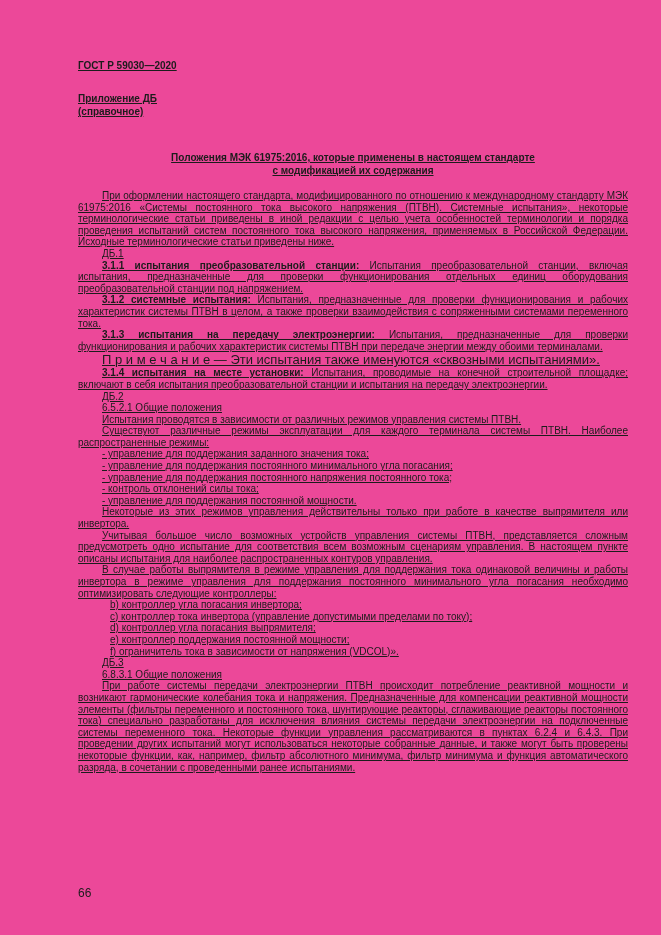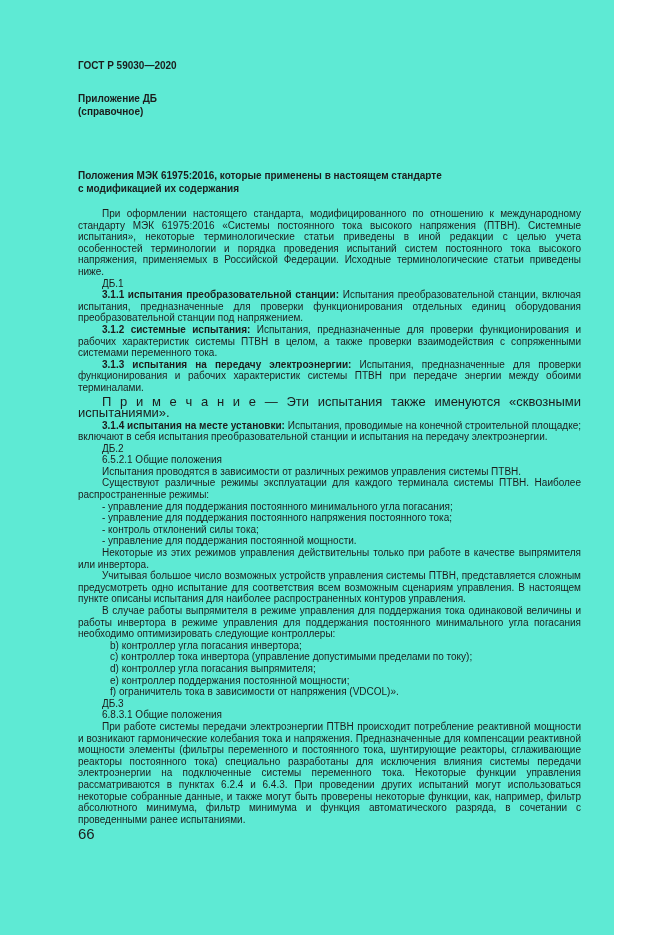--- a/index.html
+++ b/index.html
@@ -1,62 +1,64 @@
 <!DOCTYPE html>
 <html lang="ru"><head>
 <meta charset="utf-8">
 <style>
   html, body { margin: 0; padding: 0; background: #ffffff; }
   .page {
     position: relative;
-    width: 614px;
+    width: 661px;
     height: 935px;
-    background: #5eead4;
+    background: #ec4899;
     box-sizing: border-box;
     padding: 60px 33px 0 78px;
     font-family: "Liberation Sans", "DejaVu Sans", sans-serif;
     color: #1c1c1c;
     overflow: hidden;
+    text-decoration: underline;
   }
   .doc-header {
     font-weight: bold;
     font-size: 10px;
     line-height: 12px;
     margin-bottom: 20px;
   }
   .appendix-label, .appendix-type {
     text-align: left;
     font-weight: bold;
     font-size: 10px;
     line-height: 13px;
   }
   .doc-title {
+    text-align: center;
     font-weight: bold;
     font-size: 10px;
     line-height: 13px;
-    margin-top: 51px;
+    margin-top: 33px;
     margin-bottom: 13px;
   }
   .doc-body {
     font-size: 10px;
     line-height: 11.6px;
     text-align: justify;
     hyphens: auto;
     -webkit-hyphens: auto;
   }
   .doc-body p { margin: 0; }
   .doc-body p.p     { text-indent: 24px; }
   .doc-body p.alpha { text-indent: 32px; }
   .doc-body p.note  { text-indent: 24px; font-size: 13px; line-height: 11px; margin: 2px 0; }
   .doc-body .bold { font-weight: bold; }
   .page-number {
     position: absolute;
     left: 78px;
-    top: 825px;
-    font-size: 15px;
+    top: 886px;
+    font-size: 12px;
   }
 </style>
 </head>
 <body>
 
 <div class="page">
   <div class="doc-header">ГОСТ Р 59030—2020</div>
   <div class="appendix-label">Приложение ДБ</div>
   <div class="appendix-type">(справочное)</div>
   <div class="doc-title">
@@ -68,20 +70,21 @@
       <p class="p"><span>ДБ.1</span></p>
       <p class="p"><span class="bold">3.1.1 испытания преобразовательной станции: </span><span>Испытания преобразовательной станции, включая испытания, предназначенные для проверки функционирования отдельных единиц оборудования преобразовательной станции под напряжением.</span></p>
       <p class="p"><span class="bold">3.1.2 системные испытания: </span><span>Испытания, предназначенные для проверки функционирования и рабочих характеристик системы ПТВН в целом, а также проверки взаимодействия с сопряженными системами переменного тока.</span></p>
       <p class="p"><span class="bold">3.1.3 испытания на передачу электроэнергии: </span><span>Испытания, предназначенные для проверки функционирования и рабочих характеристик системы ПТВН при передаче энергии между обоими терминалами.</span></p>
       <p class="note"><span>П р и м е ч а н и е — Эти испытания также именуются «сквозными испытаниями».</span></p>
       <p class="p"><span class="bold">3.1.4 испытания на месте установки: </span><span>Испытания, проводимые на конечной строительной площадке; включают в себя испытания преобразовательной станции и испытания на передачу электроэнергии.</span></p>
       <p class="p"><span>ДБ.2</span></p>
       <p class="p"><span>6.5.2.1 Общие положения</span></p>
       <p class="p"><span>Испытания проводятся в зависимости от различных режимов управления системы ПТВН.</span></p>
       <p class="p"><span>Существуют различные режимы эксплуатации для каждого терминала системы ПТВН. Наиболее распространенные режимы:</span></p>
+      <p class="p"><span>- управление для поддержания заданного значения тока;</span></p>
       <p class="p"><span>- управление для поддержания постоянного минимального угла погасания;</span></p>
       <p class="p"><span>- управление для поддержания постоянного напряжения постоянного тока;</span></p>
       <p class="p"><span>- контроль отклонений силы тока;</span></p>
       <p class="p"><span>- управление для поддержания постоянной мощности.</span></p>
       <p class="p"><span>Некоторые из этих режимов управления действительны только при работе в качестве выпрямителя или инвертора.</span></p>
       <p class="p"><span>Учитывая большое число возможных устройств управления системы ПТВН, представляется сложным предусмотреть одно испытание для соответствия всем возможным сценариям управления. В настоящем пункте описаны испытания для наиболее распространенных контуров управления.</span></p>
       <p class="p"><span>В случае работы выпрямителя в режиме управления для поддержания тока одинаковой величины и работы инвертора в режиме управления для поддержания постоянного минимального угла погасания необходимо оптимизировать следующие контроллеры:</span></p>
       <p class="alpha"><span>b) контроллер угла погасания инвертора;</span></p>
       <p class="alpha"><span>c) контроллер тока инвертора (управление допустимыми пределами по току);</span></p>
       <p class="alpha"><span>d) контроллер угла погасания выпрямителя;</span></p>

